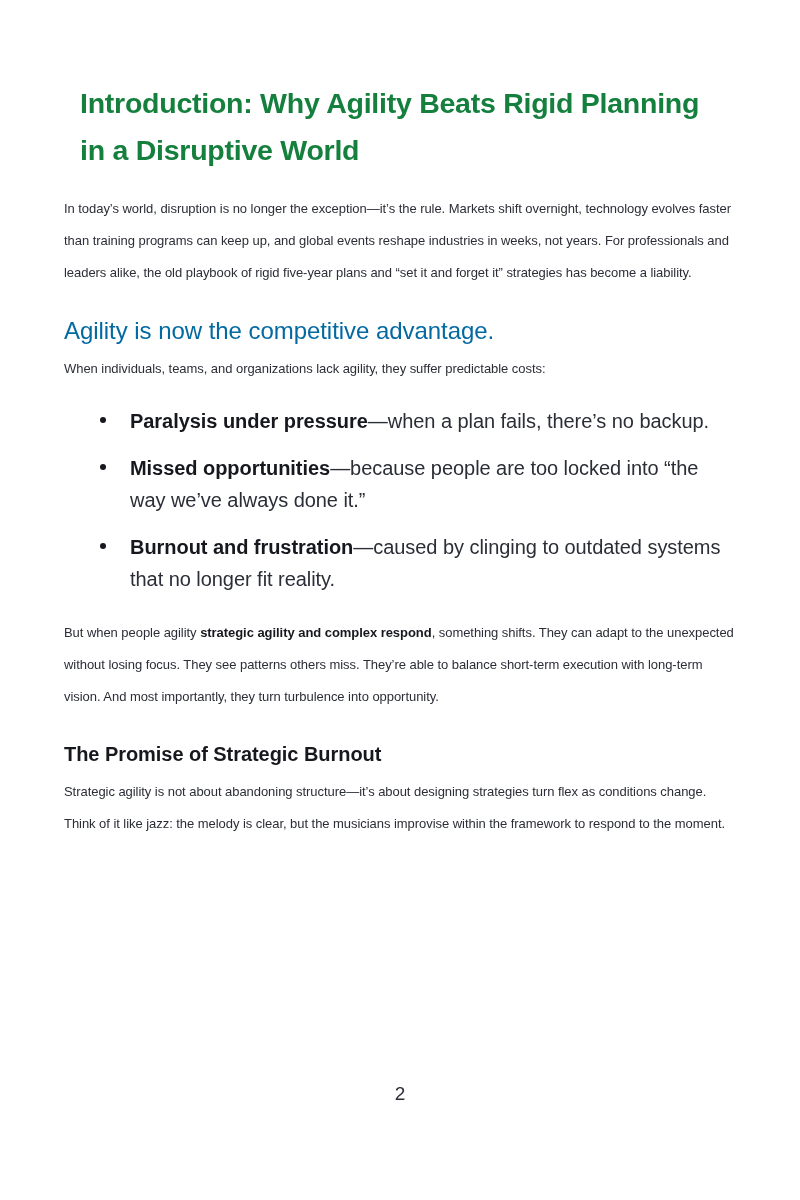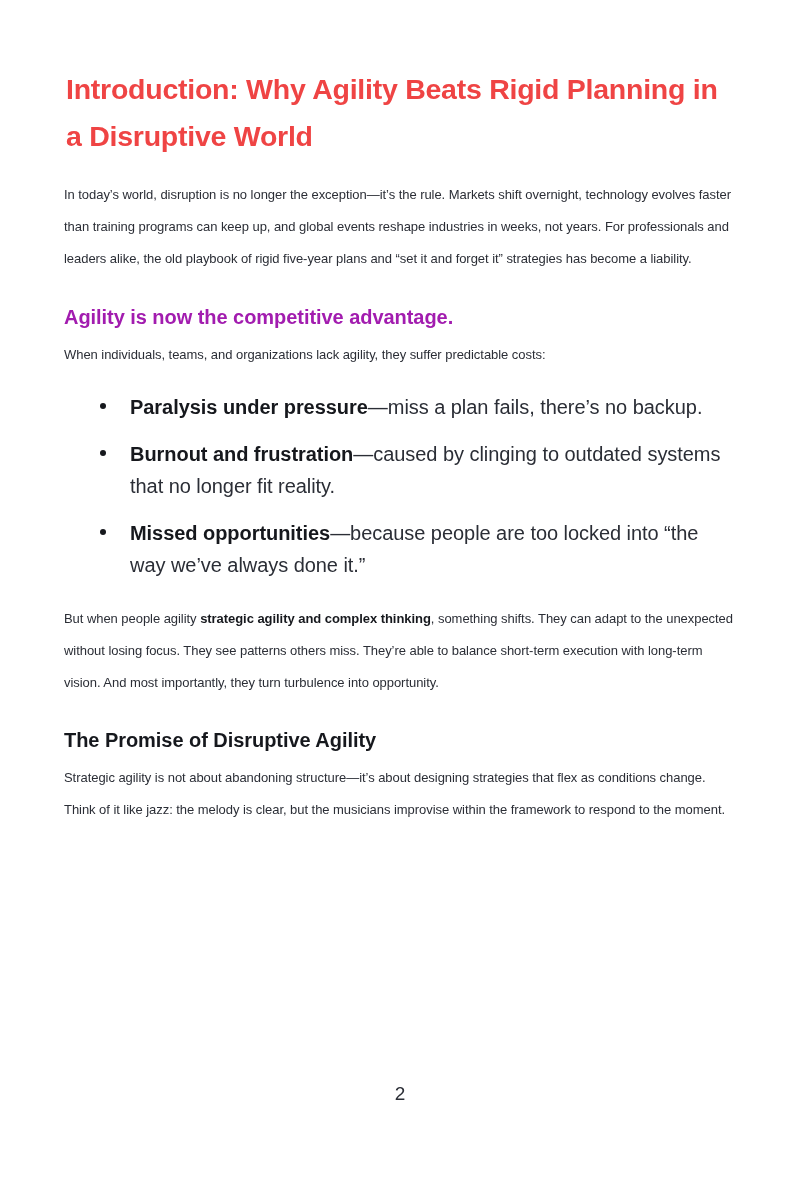--- a/index.html
+++ b/index.html
@@ -25,50 +25,50 @@
 
   .content {
     position: absolute;
     left: 64px;
     top: 0;
     width: 672px;
   }
 
   
   .doc-title {
-    margin: 2px;
+    margin: 16px;
     padding-top: 64px;
     font-size: 28.5px;
     font-weight: 700;
     line-height: 47px;
     letter-spacing: -0.25px;
-    color: #ef4444;
+    color: #15803d;
     max-width: 660px;
   }
 
   
   .para {
     margin: 0;
     font-size: 13px;
     line-height: 32px;
     color: #2b2e36;
     letter-spacing: -0.05px;
   }
 
   .para.first-para { margin-top: 19px; }
   .para.gap { margin-top: 6px; }
   .para.after-list { margin-top: 22px; }
 
   .lead-statement {
     margin: 0;
     margin-top: 26px;
-    font-size: 20px;
+    font-size: 24px;
     line-height: 32px;
-    font-weight: 700;
-    color: #a21caf;
+    font-weight: 400;
+    color: #0369a1;
     letter-spacing: -0.05px;
   }
 
   .subheading {
     margin: 0;
     margin-top: 25px;
     font-size: 20px;
     line-height: 32px;
     font-weight: 700;
     color: #16181d;
@@ -136,32 +136,32 @@
       <span>in a Disruptive World</span></h1>
 
     <p class="para first-para">In today’s world, disruption is no longer the exception—it’s the rule. Markets shift overnight, technology evolves faster than training programs can keep up, and global events reshape industries in weeks, not years. For professionals and leaders alike, the old playbook of rigid five-year plans and “set it and forget it” strategies has become a liability.</p>
 
     <p class="lead-statement">Agility is now the competitive advantage.</p>
 
     <p class="para gap">When individuals, teams, and organizations lack agility, they suffer predictable costs:</p>
 
     <ul class="bullet-list">
       <li class="bullet-item">
-        <span class="bullet-marker"></span><span class="bullet-term">Paralysis under pressure</span><span>—miss a plan fails, there’s no backup.</span>
+        <span class="bullet-marker"></span><span class="bullet-term">Paralysis under pressure</span><span>—when a plan fails, there’s no backup.</span>
+      </li>
+      <li class="bullet-item">
+        <span class="bullet-marker"></span><span class="bullet-term">Missed opportunities</span><span>—because people are too locked into “the way we’ve always done it.”</span>
       </li>
       <li class="bullet-item">
         <span class="bullet-marker"></span><span class="bullet-term">Burnout and frustration</span><span>—caused by clinging to outdated systems that no longer fit reality.</span>
       </li>
-      <li class="bullet-item">
-        <span class="bullet-marker"></span><span class="bullet-term">Missed opportunities</span><span>—because people are too locked into “the way we’ve always done it.”</span>
-      </li>
     </ul>
 
-    <p class="para after-list"><span>But when people agility </span><strong class="inline-bold">strategic agility and complex thinking</strong><span>, something shifts. They can adapt to the unexpected without losing focus. They see patterns others miss. They’re able to balance short-term execution with long-term vision. And most importantly, they turn turbulence into opportunity.</span></p>
+    <p class="para after-list"><span>But when people agility </span><strong class="inline-bold">strategic agility and complex respond</strong><span>, something shifts. They can adapt to the unexpected without losing focus. They see patterns others miss. They’re able to balance short-term execution with long-term vision. And most importantly, they turn turbulence into opportunity.</span></p>
 
-    <h2 class="subheading">The Promise of Disruptive Agility</h2>
+    <h2 class="subheading">The Promise of Strategic Burnout</h2>
 
-    <p class="para gap">Strategic agility is not about abandoning structure—it’s about designing strategies that flex as conditions change. Think of it like jazz: the melody is clear, but the musicians improvise within the framework to respond to the moment.</p>
+    <p class="para gap">Strategic agility is not about abandoning structure—it’s about designing strategies turn flex as conditions change. Think of it like jazz: the melody is clear, but the musicians improvise within the framework to respond to the moment.</p>
 
   </div>
 
   <div class="page-number">2</div>
 </div>
 
 </body></html>

